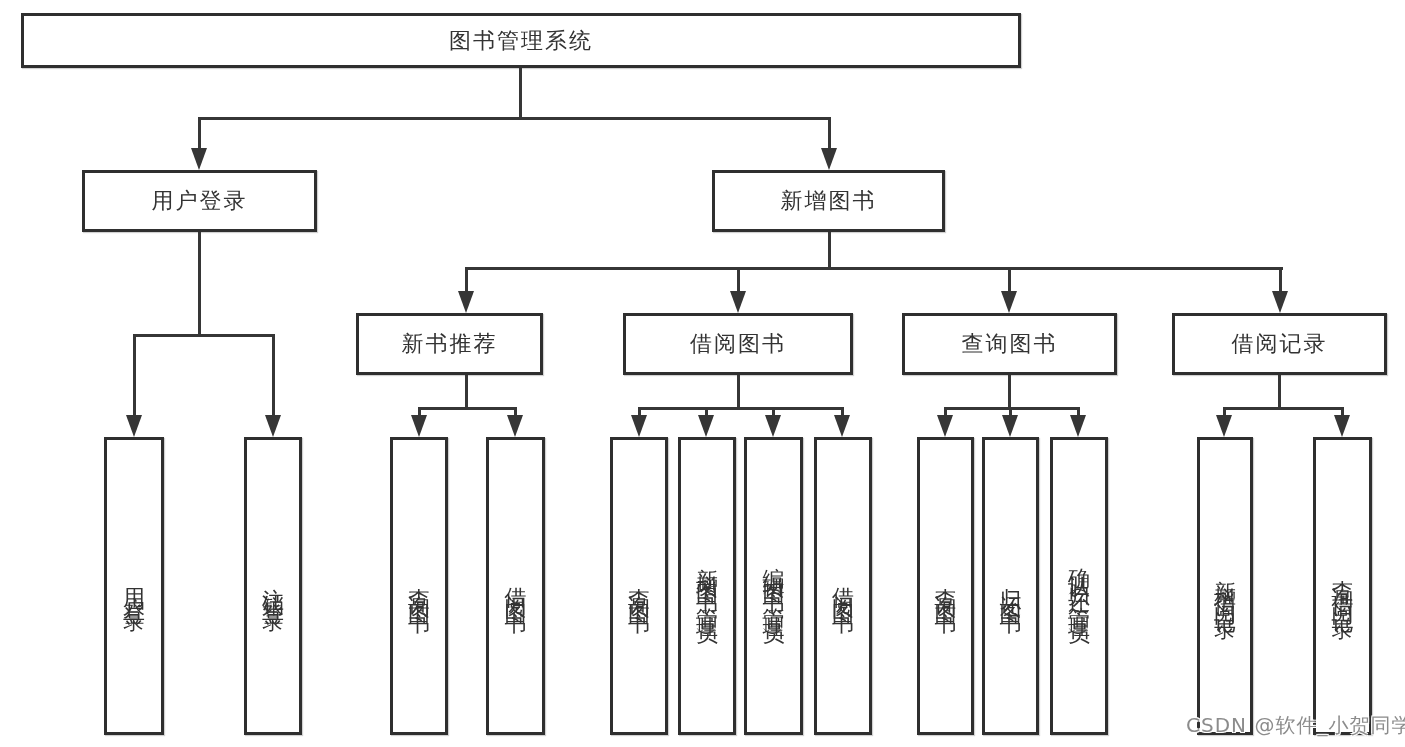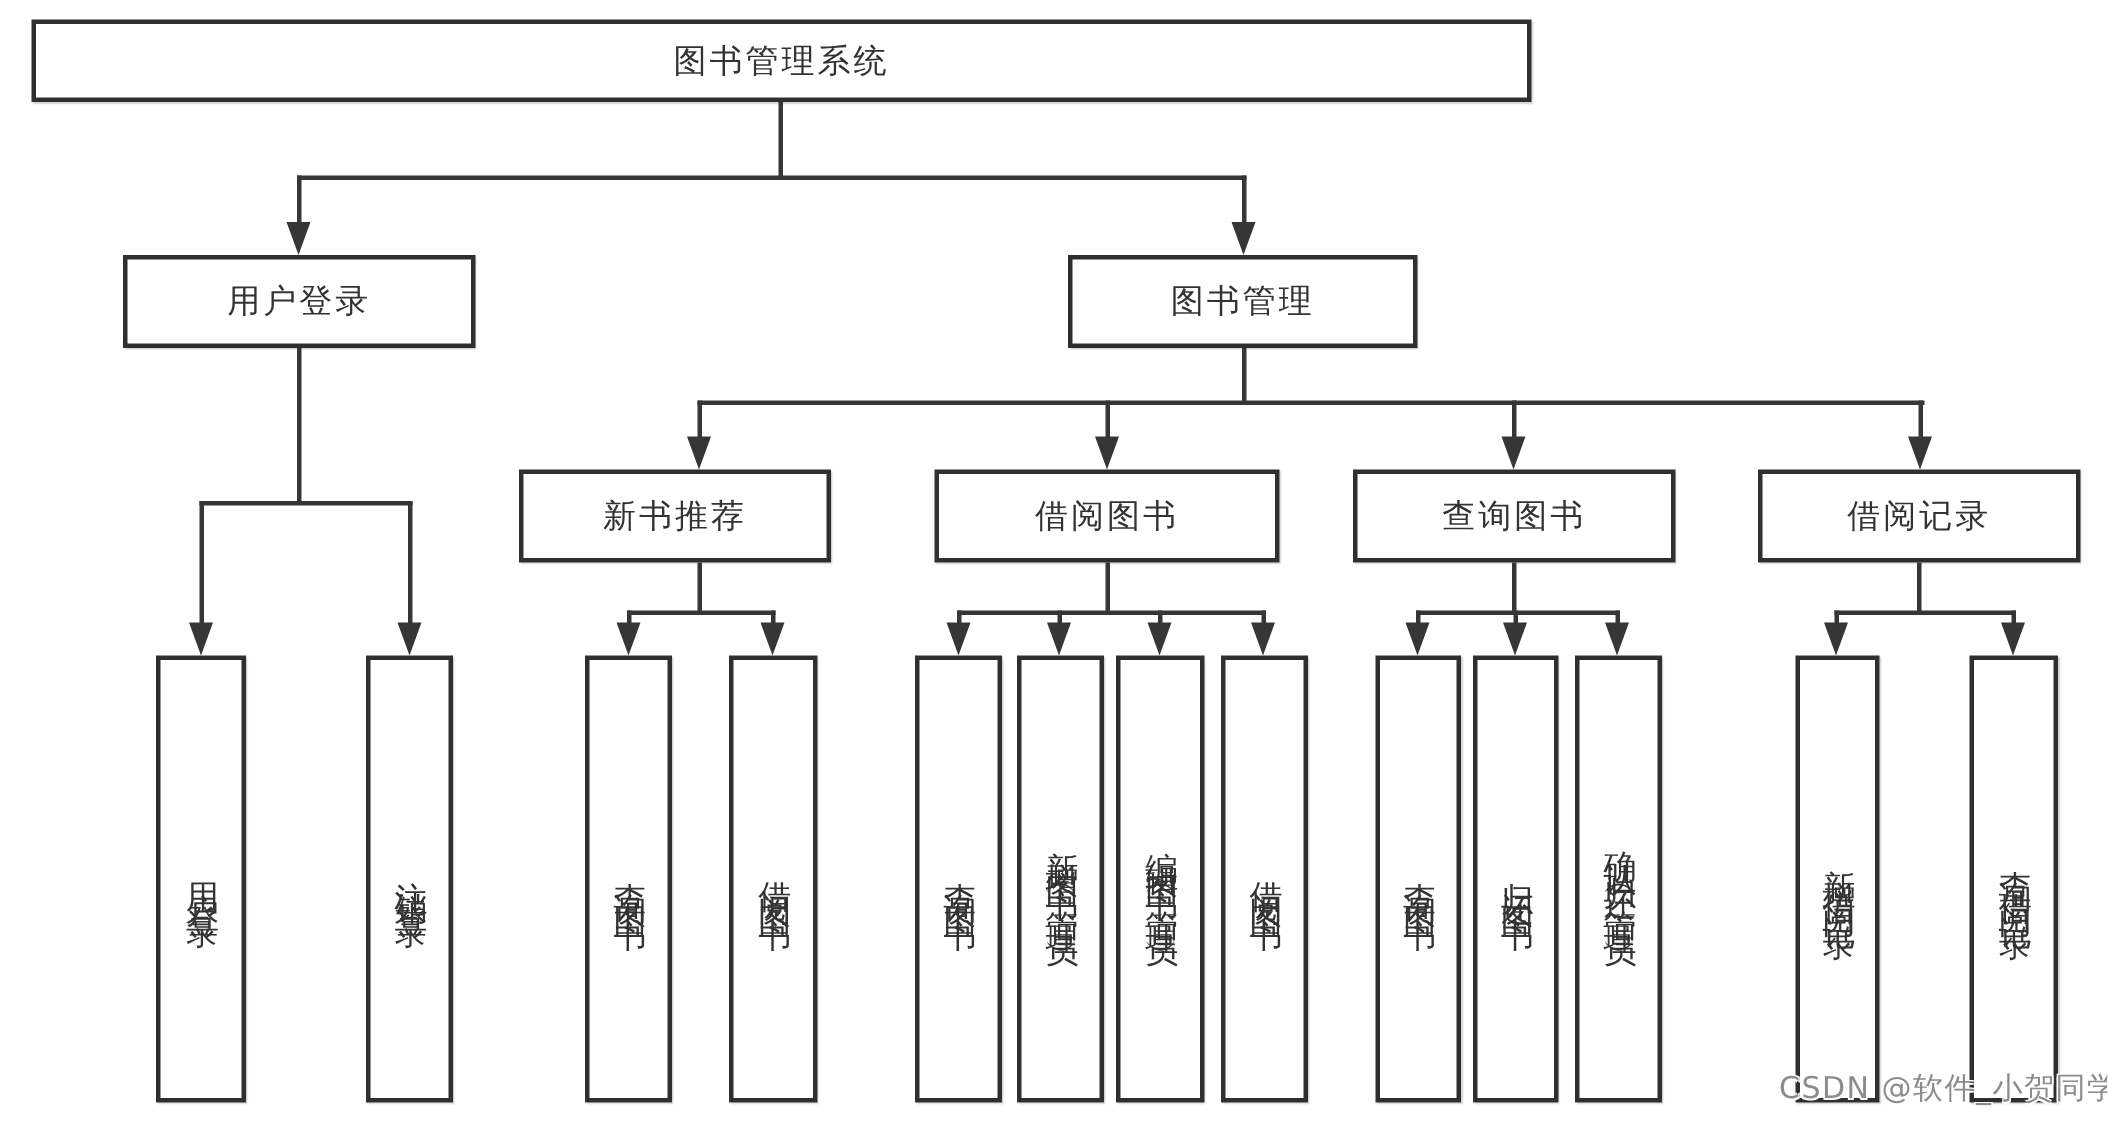--- a/index.html
+++ b/index.html
@@ -30,23 +30,23 @@
 </style>
 </head>
 <body>
 
 <div class="canvas">
 
   <div class="node h" style="left:21px;top:13px;width:1000px;height:55px;">图书管理系统</div>
 
   <div class="node h" style="left:82px;top:170px;width:235px;height:62px;">用户登录</div>
 
-  <div class="node h" style="left:712px;top:170px;width:233px;height:62px;">图书管理</div>
+  <div class="node h" style="left:712px;top:170px;width:233px;height:62px;">新增图书</div>
 
-  <div class="node h" style="left:346px;top:313px;width:208px;height:62px;">新书推荐</div>
+  <div class="node h" style="left:356px;top:313px;width:187px;height:62px;">新书推荐</div>
 
   <div class="node h" style="left:623px;top:313px;width:230px;height:62px;">借阅图书</div>
 
   <div class="node h" style="left:902px;top:313px;width:215px;height:62px;">查询图书</div>
 
   <div class="node h" style="left:1172px;top:313px;width:215px;height:62px;">借阅记录</div>
 
   <div class="node v" style="left:104px;top:437px;width:60px;height:298px;">用户登录</div>
 
   <div class="node v" style="left:244px;top:437px;width:58px;height:298px;">注销登录</div>

